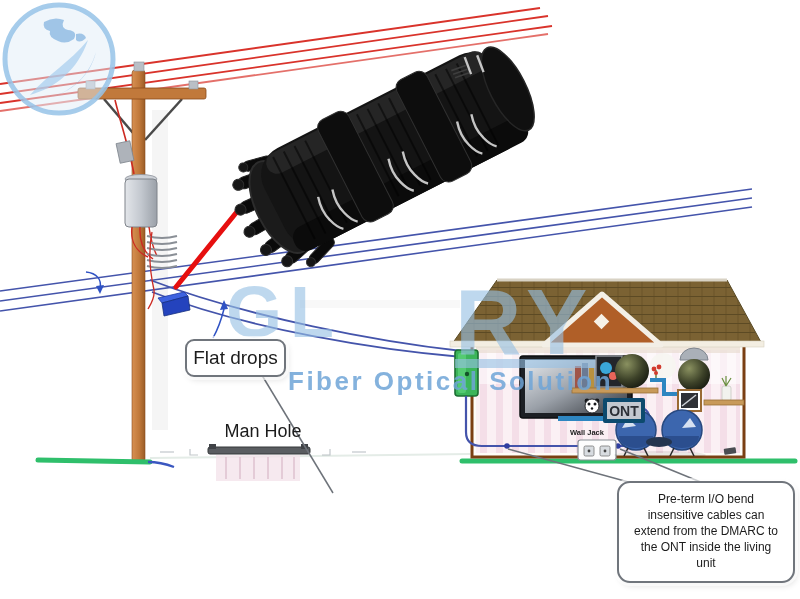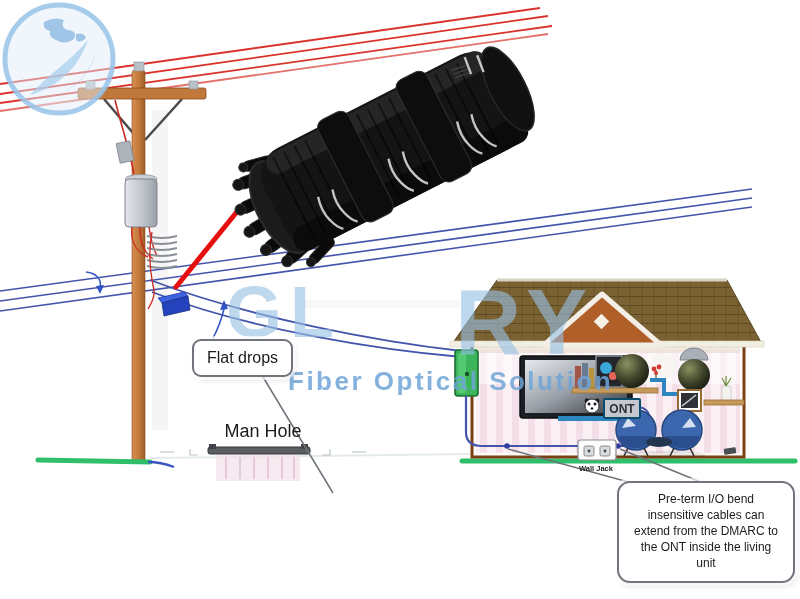--- a/index.html
+++ b/index.html
@@ -4,33 +4,33 @@
 <style>
   html,body{margin:0;padding:0;background:#fff;}
   .stage{position:relative;width:800px;height:599px;overflow:hidden;background:#ffffff;
          font-family:"Liberation Sans", sans-serif;}
   .stage svg{position:absolute;left:0;top:0;}
   .lbl{position:absolute;color:#1b1b1b;}
   .callout{position:absolute;background:#fff;border:2px solid #70757c;border-radius:9px;
            display:flex;align-items:center;justify-content:center;text-align:center;
            color:#1c1c1c;box-shadow:0 0 0 3px rgba(255,255,255,.65), 2px 3px 6px rgba(0,0,0,.12);}
   .comm-label{left:14px;top:260px;width:96px;font-size:11.5px;line-height:1.2;text-align:center;}
-  .flat-drops{left:192px;top:339px;width:97px;height:34px;font-size:16px;}
+  .flat-drops{left:185px;top:339px;width:97px;height:34px;font-size:19px;}
   .man-hole{left:213px;top:421px;width:100px;font-size:18px;text-align:center;}
   .preterm{left:617px;top:481px;width:146px;padding:9px 14px;font-size:12px;line-height:1.33;
            border-width:2.5px;border-radius:13px;}
   .ont-box{position:absolute;left:603px;top:398px;width:34px;height:17px;background:#c3c8cf;
-           border:2px solid #0c4a6e;border-radius:2px;display:flex;align-items:center;
-           justify-content:center;font-size:12px;font-weight:bold;color:#2b2f36;}
-  .walljack-label{position:absolute;left:570px;top:428px;width:52px;text-align:center;
-           font-size:7.5px;font-weight:bold;color:#222;margin-top:36px;}
+           border:4px solid #0c4a6e;border-radius:2px;display:flex;align-items:center;
+           justify-content:center;font-size:14px;font-weight:bold;color:#2b2f36;}
+  .walljack-label{position:absolute;left:570px;top:428px;width:52px;text-align:left;
+           font-size:7.5px;font-weight:bold;color:#222;}
   
   .wm{position:absolute;color:rgba(150,192,228,0.62);font-weight:bold;pointer-events:none;}
   .wm-gl{left:226px;top:276px;font-size:72px;letter-spacing:8px;line-height:1;}
-  .wm-ry{left:455px;top:276px;font-size:92px;letter-spacing:8px;line-height:1;}
+  .wm-ry{left:455px;top:276px;font-size:92px;letter-spacing:8px;line-height:1;text-decoration:underline;}
   .wm-tagline{left:288px;top:366px;font-size:26px;letter-spacing:2.5px;
               color:rgba(110,165,215,0.85);}
   .wm-globe{position:absolute;left:344px;top:272px;pointer-events:none;}
 </style>
 </head>
 <body>
 
 <div class="stage">
 
 <svg width="800" height="599" viewBox="0 0 800 599">

